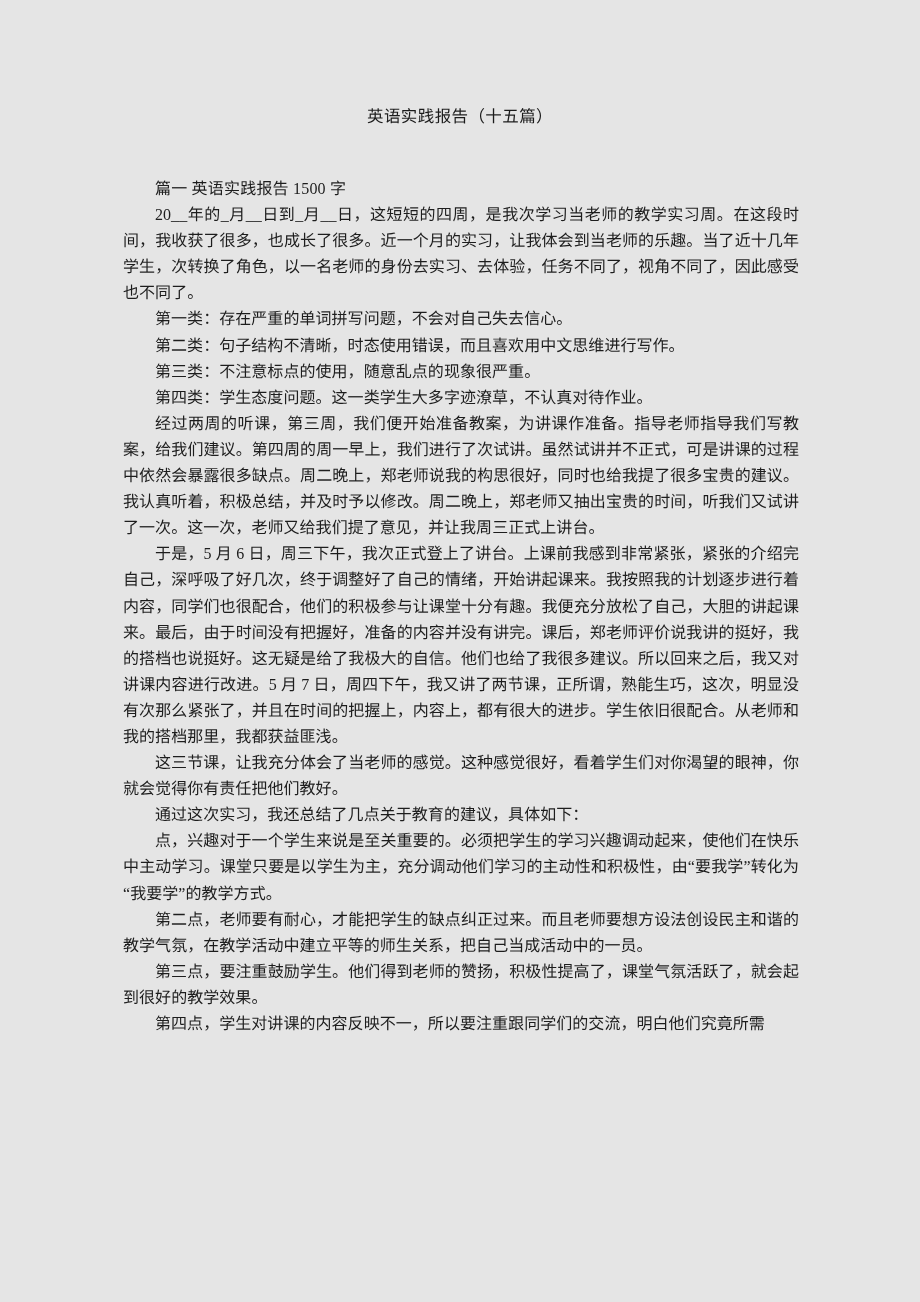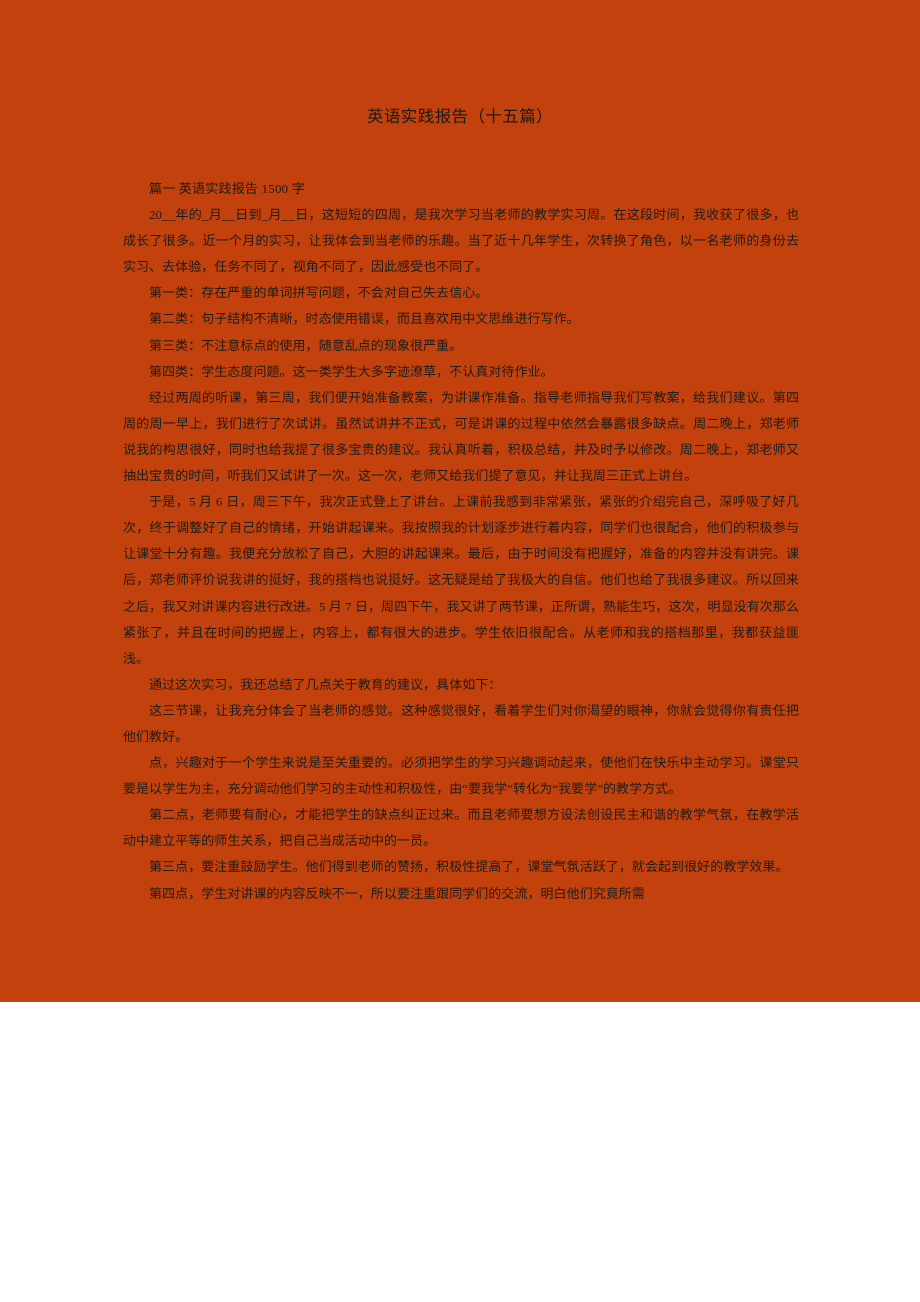--- a/index.html
+++ b/index.html
@@ -9,23 +9,23 @@
     background: #ffffff;
   }
   body {
     font-family: "Liberation Serif", "DejaVu Serif", serif;
     color: #1b1b1b;
     -webkit-font-smoothing: antialiased;
   }
   .page {
     position: relative;
     width: 920px;
-    height: 1002px;
+    height: 1302px;
     box-sizing: border-box;
-    background: #c2410c;
+    background: #e5e5e5;
     overflow: hidden;
   }
   .doc-title {
     position: absolute;
     left: 0;
     top: 104px;
     width: 920px;
     text-align: center;
     font-size: 16.5px;
     line-height: 26px;
@@ -35,21 +35,21 @@
     margin: 0;
   }
   .body-block {
     position: absolute;
     left: 123px;
     top: 176px;
     width: 676px;
   }
   .para {
     margin: 0;
-    font-size: 13px;
+    font-size: 16px;
     line-height: 26.1px;
     text-align: justify;
     text-justify: inter-ideograph;
     text-indent: 2em;
     letter-spacing: 0.05px;
     color: #1d1d1d;
     word-break: break-all;
   }
   .para.heading-line {
     text-indent: 2em;
@@ -68,22 +68,22 @@
 
     <p class="para heading-line">篇一 英语实践报告 1500 字</p>
 
     <p class="para">20__年的_月__日到_月__日，这短短的四周，是我次学习当老师的教学实习周。在这段时间，我收获了很多，也成长了很多。近一个月的实习，让我体会到当老师的乐趣。当了近十几年学生，次转换了角色，以一名老师的身份去实习、去体验，任务不同了，视角不同了，因此感受也不同了。</p>
     <p class="para">第一类：存在严重的单词拼写问题，不会对自己失去信心。</p>
     <p class="para">第二类：句子结构不清晰，时态使用错误，而且喜欢用中文思维进行写作。</p>
     <p class="para">第三类：不注意标点的使用，随意乱点的现象很严重。</p>
     <p class="para">第四类：学生态度问题。这一类学生大多字迹潦草，不认真对待作业。</p>
     <p class="para">经过两周的听课，第三周，我们便开始准备教案，为讲课作准备。指导老师指导我们写教案，给我们建议。第四周的周一早上，我们进行了次试讲。虽然试讲并不正式，可是讲课的过程中依然会暴露很多缺点。周二晚上，郑老师说我的构思很好，同时也给我提了很多宝贵的建议。我认真听着，积极总结，并及时予以修改。周二晚上，郑老师又抽出宝贵的时间，听我们又试讲了一次。这一次，老师又给我们提了意见，并让我周三正式上讲台。</p>
     <p class="para">于是，5 月 6 日，周三下午，我次正式登上了讲台。上课前我感到非常紧张，紧张的介绍完自己，深呼吸了好几次，终于调整好了自己的情绪，开始讲起课来。我按照我的计划逐步进行着内容，同学们也很配合，他们的积极参与让课堂十分有趣。我便充分放松了自己，大胆的讲起课来。最后，由于时间没有把握好，准备的内容并没有讲完。课后，郑老师评价说我讲的挺好，我的搭档也说挺好。这无疑是给了我极大的自信。他们也给了我很多建议。所以回来之后，我又对讲课内容进行改进。5 月 7 日，周四下午，我又讲了两节课，正所谓，熟能生巧，这次，明显没有次那么紧张了，并且在时间的把握上，内容上，都有很大的进步。学生依旧很配合。从老师和我的搭档那里，我都获益匪浅。</p>
+    <p class="para">这三节课，让我充分体会了当老师的感觉。这种感觉很好，看着学生们对你渴望的眼神，你就会觉得你有责任把他们教好。</p>
     <p class="para">通过这次实习，我还总结了几点关于教育的建议，具体如下：</p>
-    <p class="para">这三节课，让我充分体会了当老师的感觉。这种感觉很好，看着学生们对你渴望的眼神，你就会觉得你有责任把他们教好。</p>
     <p class="para">点，兴趣对于一个学生来说是至关重要的。必须把学生的学习兴趣调动起来，使他们在快乐中主动学习。课堂只要是以学生为主，充分调动他们学习的主动性和积极性，由“要我学”转化为“我要学”的教学方式。</p>
     <p class="para">第二点，老师要有耐心，才能把学生的缺点纠正过来。而且老师要想方设法创设民主和谐的教学气氛，在教学活动中建立平等的师生关系，把自己当成活动中的一员。</p>
     <p class="para">第三点，要注重鼓励学生。他们得到老师的赞扬，积极性提高了，课堂气氛活跃了，就会起到很好的教学效果。</p>
     <p class="para">第四点，学生对讲课的内容反映不一，所以要注重跟同学们的交流，明白他们究竟所需</p>
 
   </div>
 
 </div>
 
 </body></html>

